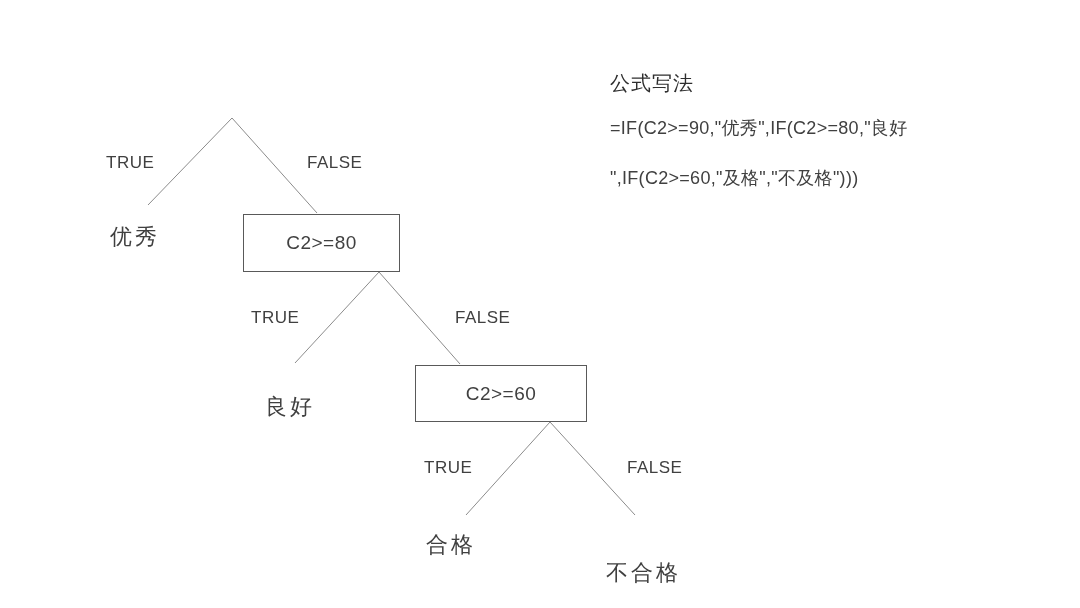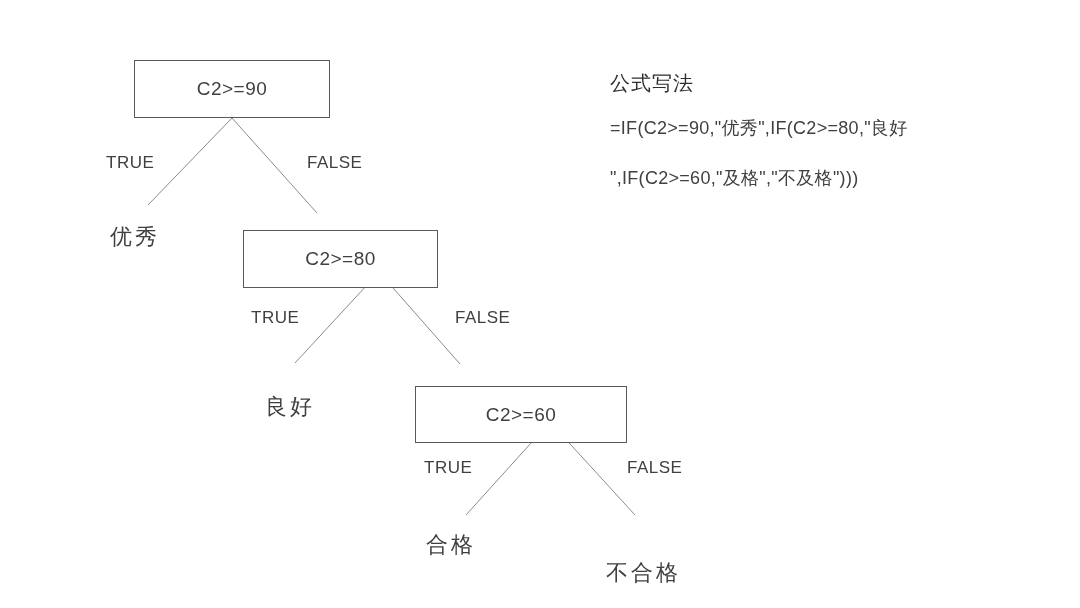--- a/index.html
+++ b/index.html
@@ -34,22 +34,22 @@
     border: 1px solid var(--border);
     background: var(--bg);
     display: flex;
     align-items: center;
     justify-content: center;
     font-size: 19px;
     color: var(--text);
     letter-spacing: 0.5px;
   }
   .node-1 { left: 134px; top: 60px;  width: 196px; height: 58px; }
-  .node-2 { left: 243px; top: 214px; width: 195px; height: 58px; margin-top: 16px; }
-  .node-3 { left: 415px; top: 365px; width: 212px; height: 57px; margin-top: 21px; }
+  .node-2 { left: 243px; top: 214px; width: 157px; height: 58px; }
+  .node-3 { left: 415px; top: 365px; width: 172px; height: 57px; }
 
   .branch-label {
     position: absolute;
     font-size: 17px;
     color: var(--text);
     letter-spacing: 0.5px;
     white-space: nowrap;
   }
   .true-1  { left: 106px; top: 153px; }
   .false-1 { left: 307px; top: 153px; }
@@ -102,23 +102,20 @@
 
   <svg class="lines" viewBox="0 0 1080 608" xmlns="http://www.w3.org/2000/svg">
     <line x1="232" y1="118" x2="148" y2="205"></line>
     <line x1="232" y1="118" x2="317" y2="213"></line>
     <line x1="379" y1="272" x2="295" y2="363"></line>
     <line x1="379" y1="272" x2="460" y2="364"></line>
     <line x1="550" y1="422" x2="466" y2="515"></line>
     <line x1="550" y1="422" x2="635" y2="515"></line>
   </svg>
 
-  <div class="node node-1">
-    <span>C2&gt;=90</span>
-  </div>
   <div class="node node-2">
     <span>C2&gt;=80</span>
   </div>
   <div class="node node-3">
     <span>C2&gt;=60</span>
   </div>
 
   <div class="branch-label true-1">TRUE</div>
   <div class="branch-label false-1">FALSE</div>
   <div class="branch-label true-2">TRUE</div>

